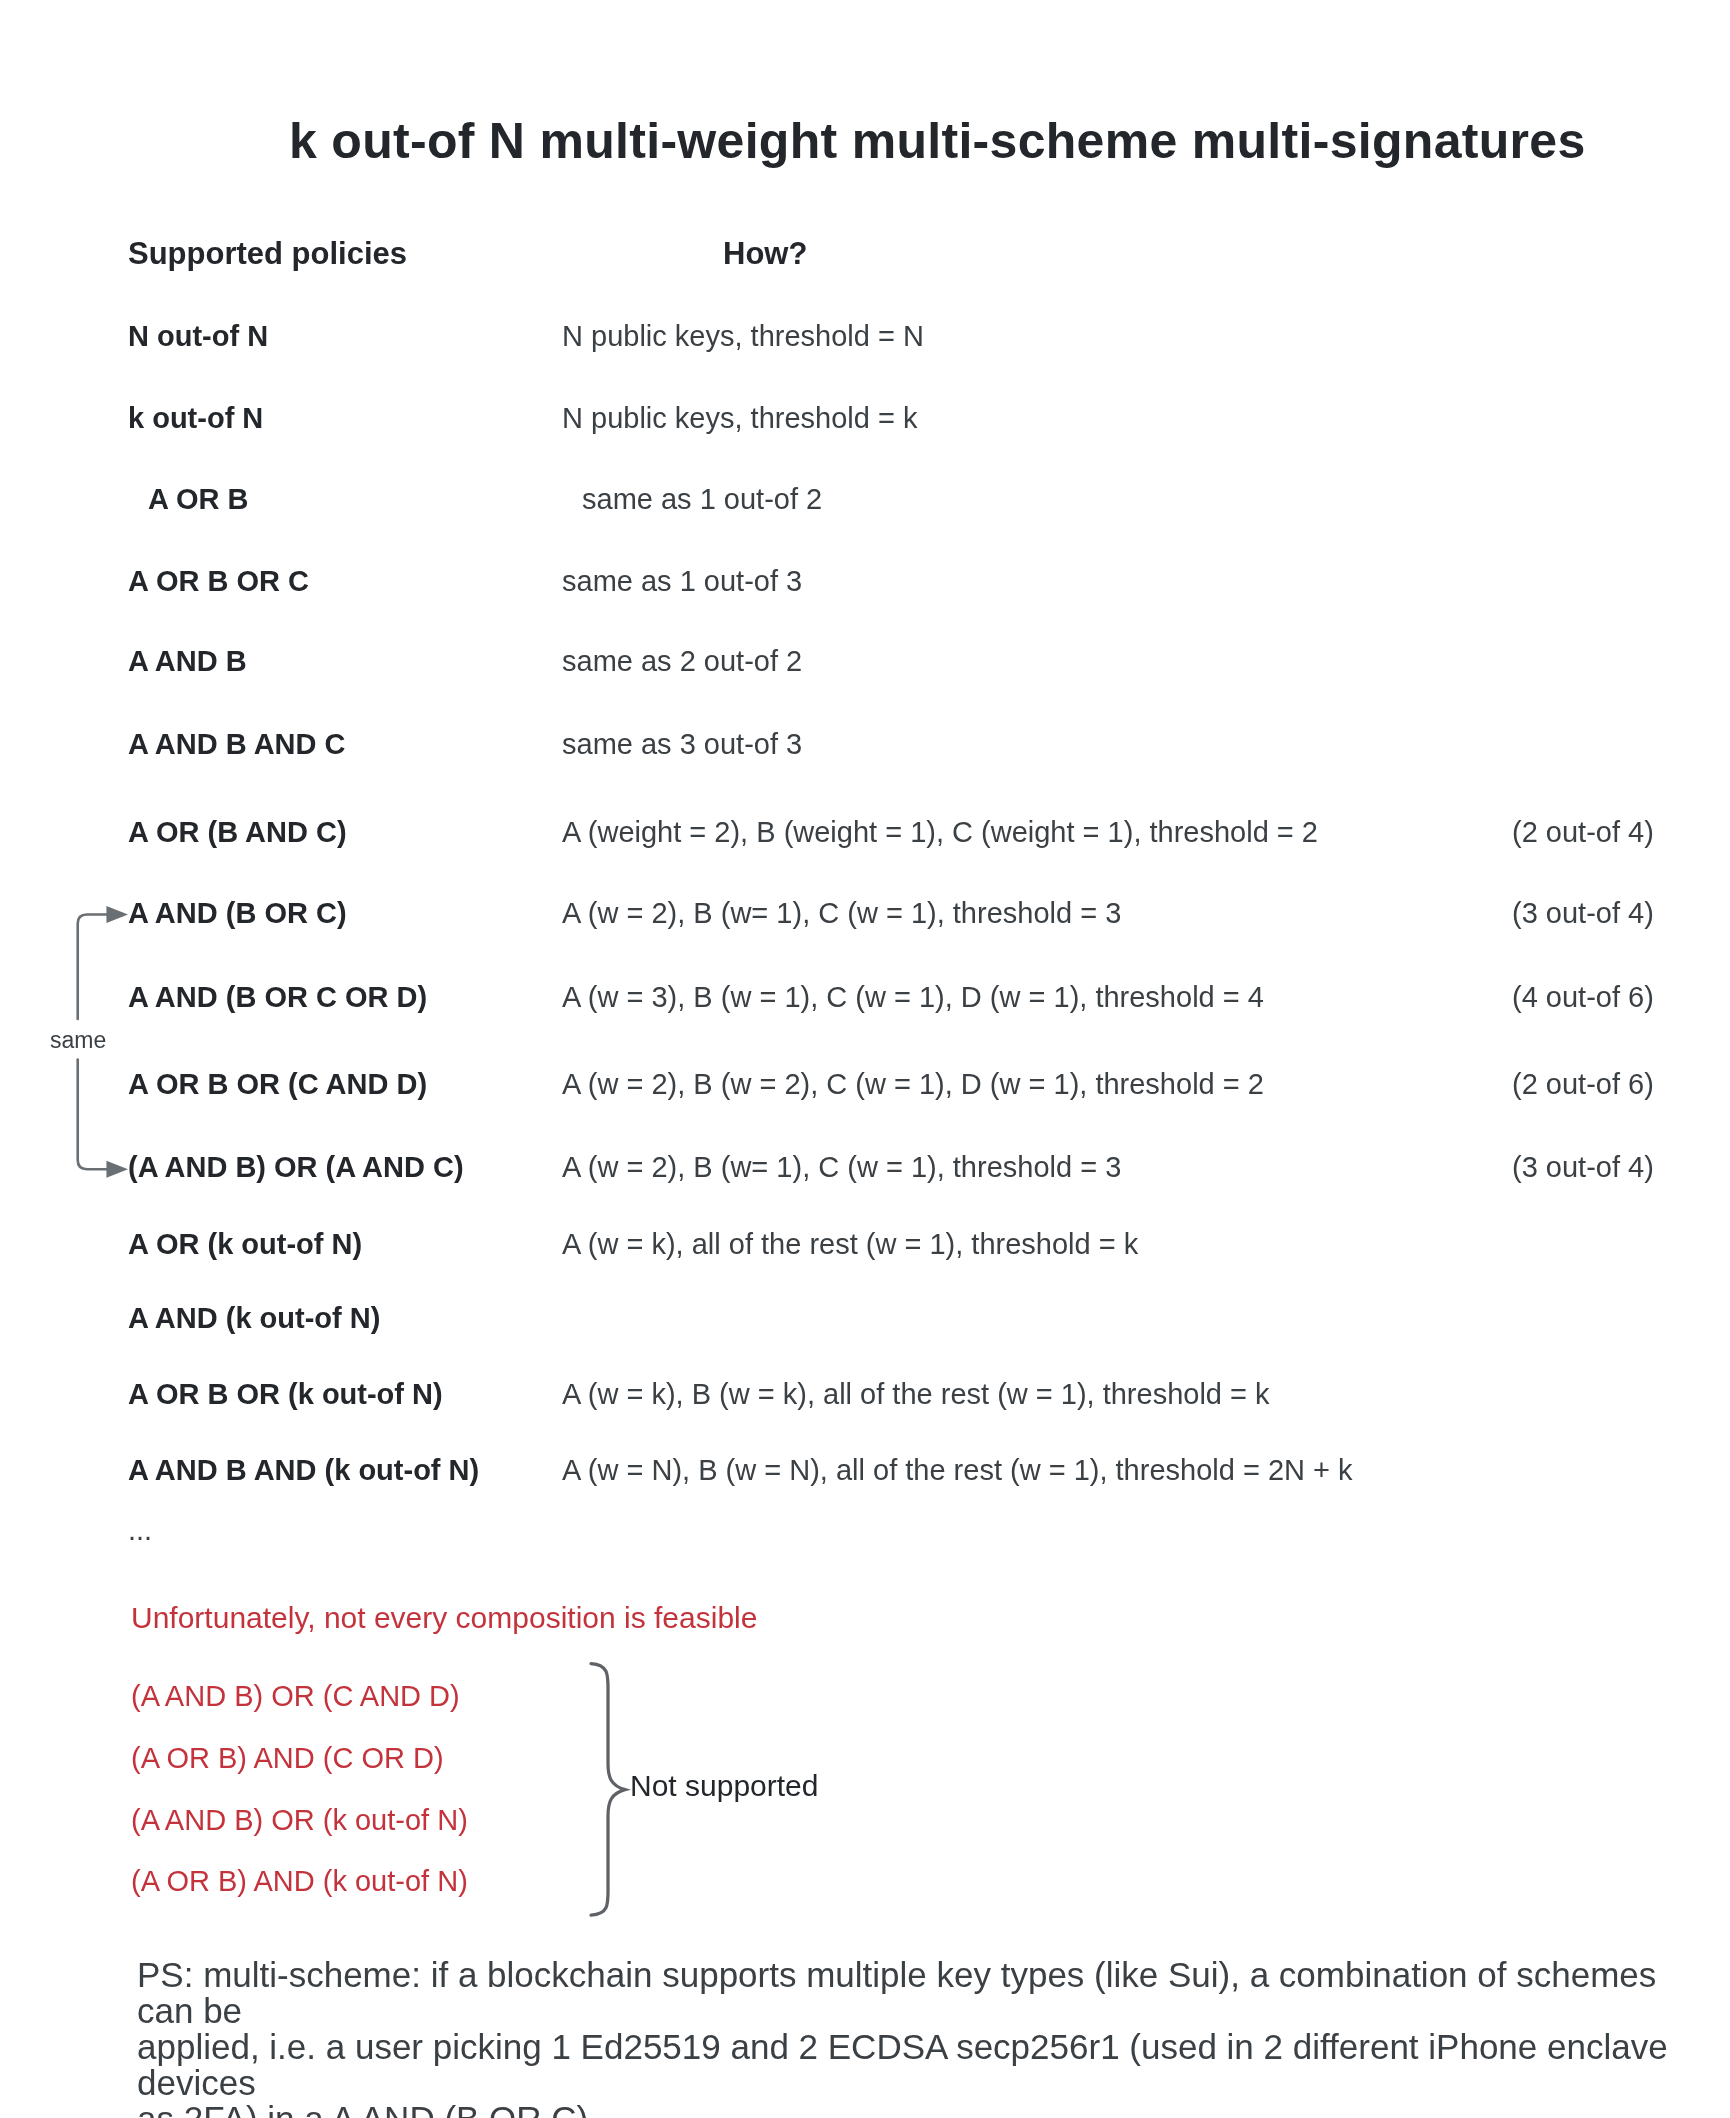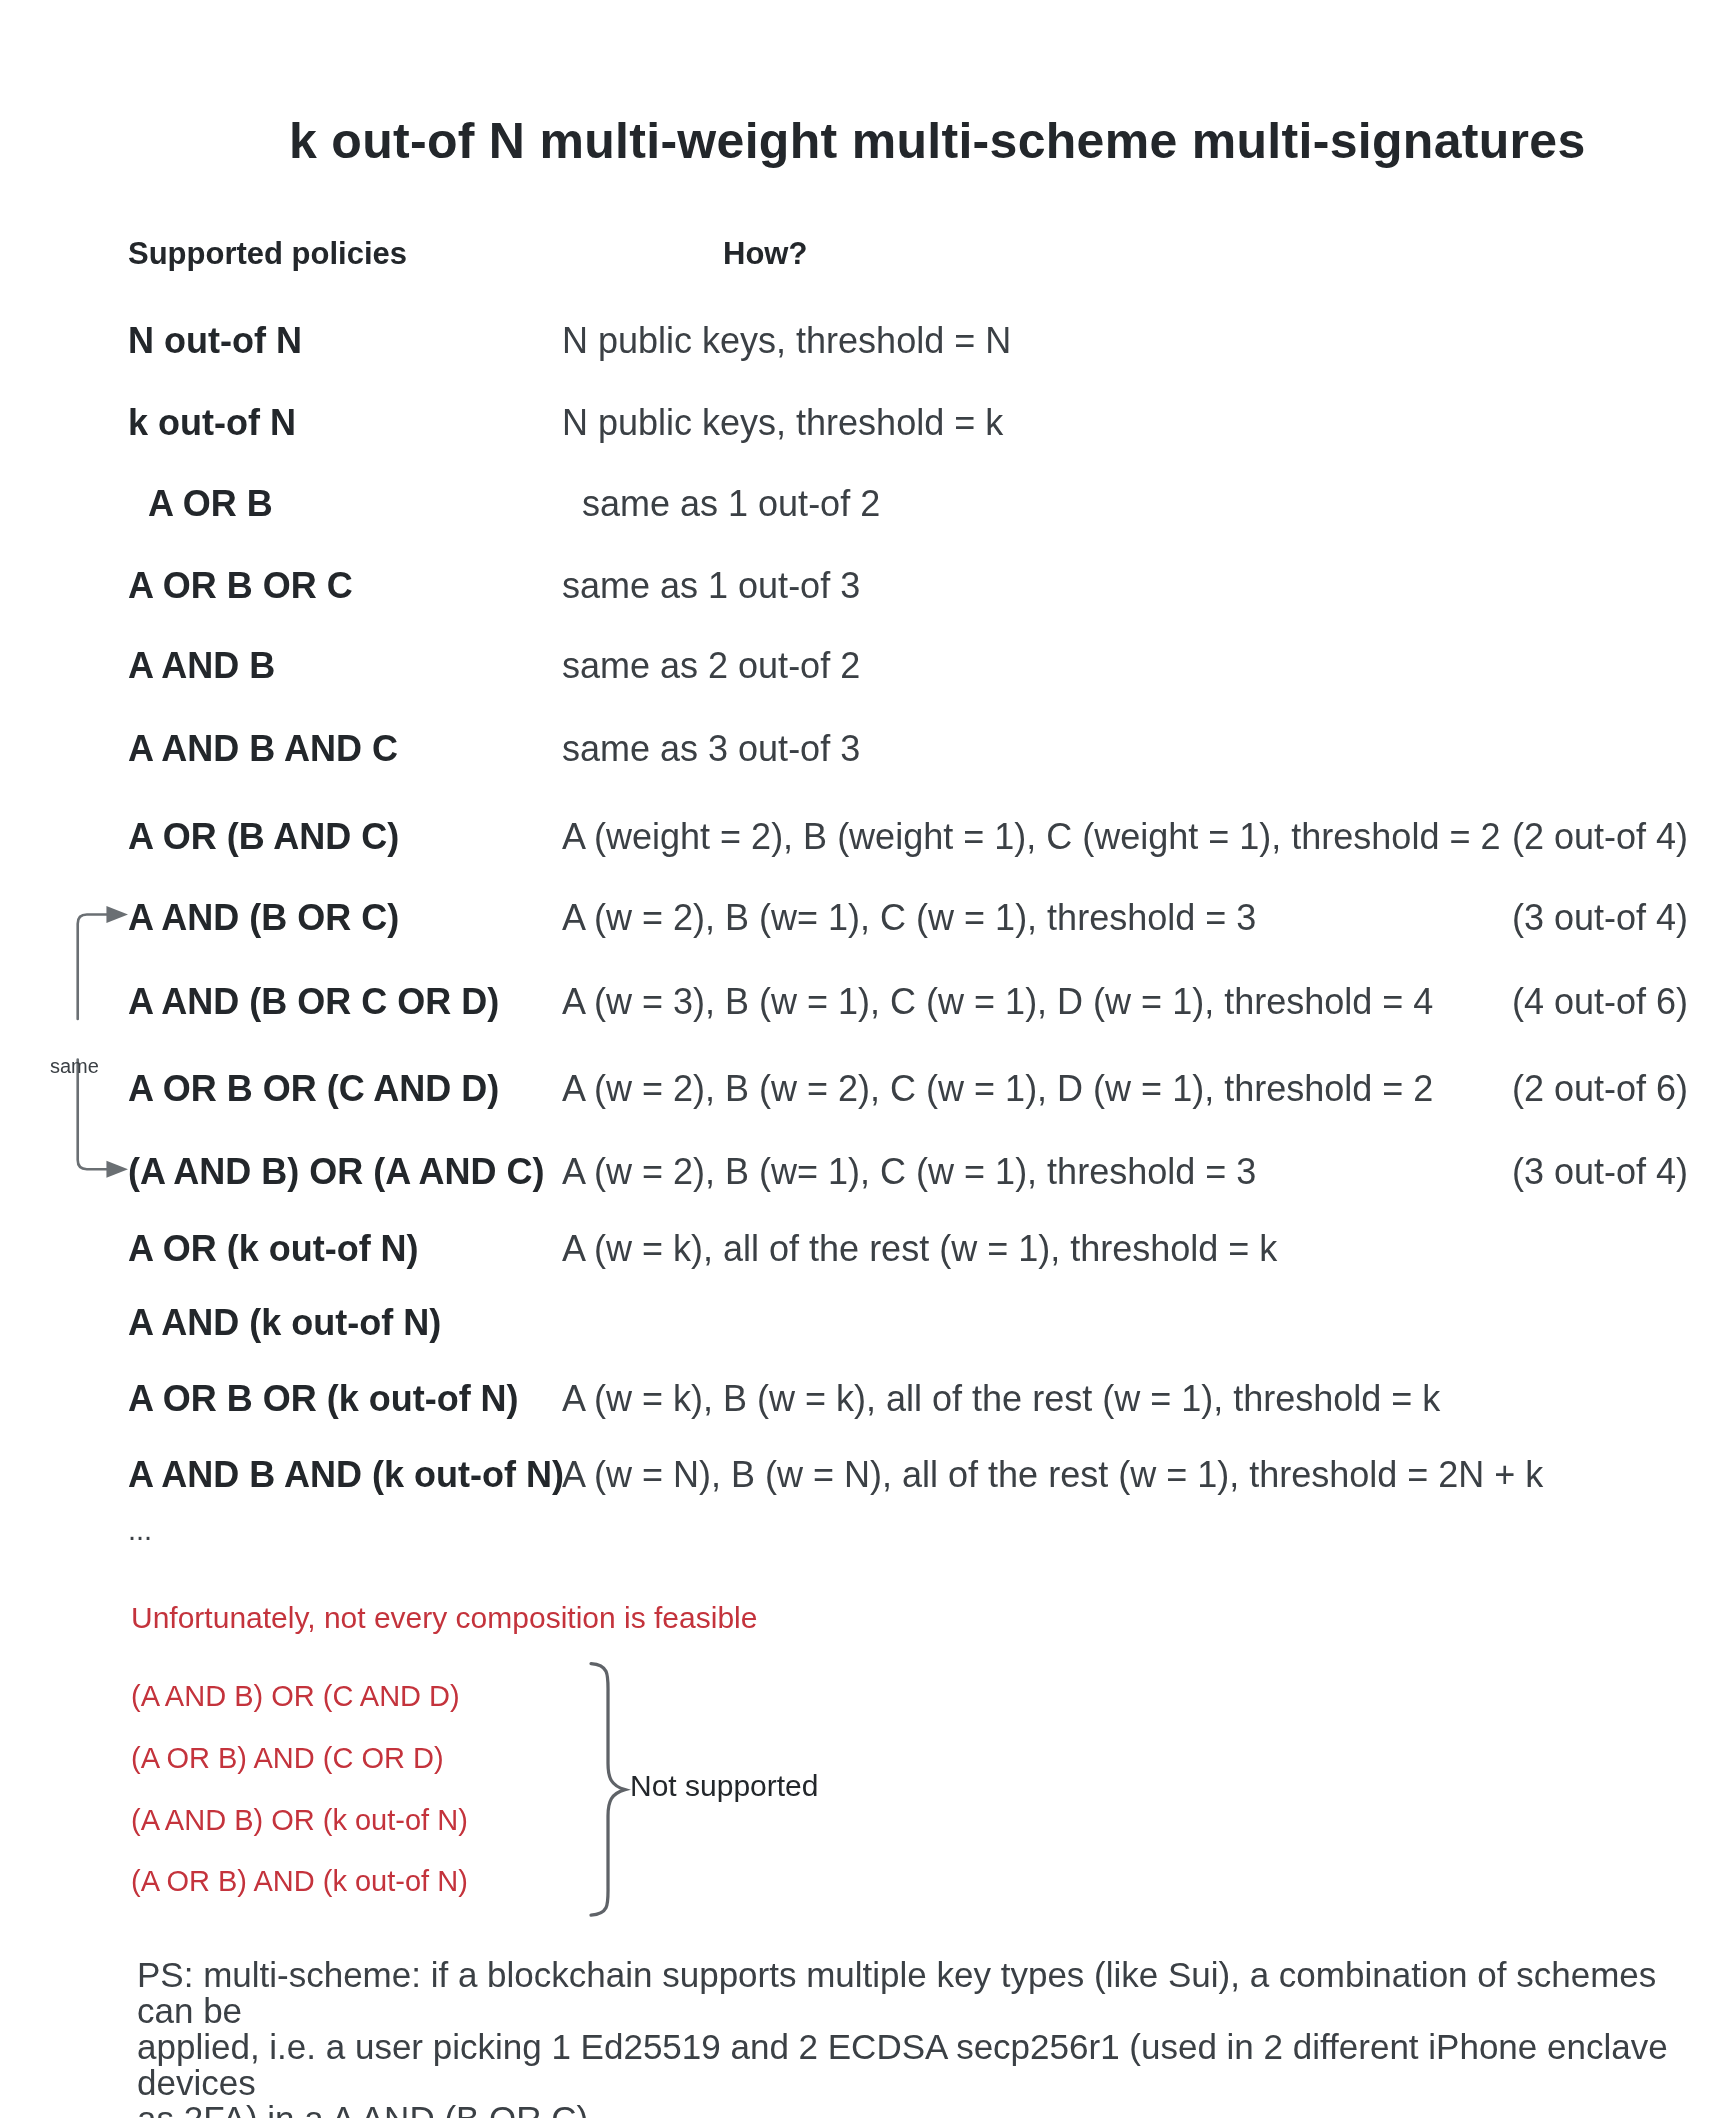--- a/index.html
+++ b/index.html
@@ -21,26 +21,26 @@
     left:289px;top:112px;
     font-size:50px;font-weight:bold;color:var(--ink);
     letter-spacing:0.3px;
   }
   .col-header{
     top:236px;font-size:31px;font-weight:bold;color:var(--ink);
   }
   .col-header.pol{left:128px;}
   .col-header.how{left:723px;}
   .row{position:absolute;left:0;width:100%;height:39px;}
-  .cell{position:absolute;top:0;white-space:nowrap;font-size:36px;}
+  .cell{position:absolute;top:0;white-space:nowrap;font-size:29px;}
   .cell.name{left:128px;font-weight:bold;color:var(--ink);}
   .cell.how{left:562px;color:var(--body);}
   .cell.note{left:1512px;color:var(--body);}
   .ellipsis{left:128px;top:1514px;font-size:29px;color:var(--body);}
-  .same-label{left:50px;top:1027px;font-size:20px;color:var(--body);margin-top:28px;}
+  .same-label{left:50px;top:1027px;font-size:23px;color:var(--body);}
   .red-heading{left:131px;top:1601px;font-size:30px;color:var(--red);}
   .red-item{position:absolute;left:131px;white-space:nowrap;font-size:29px;color:var(--red);}
   .not-supported{left:630px;top:1769px;font-size:30px;color:var(--ink);}
   .ps{
     position:absolute;left:137px;top:1957px;width:1567px;
     font-size:35px;line-height:36px;color:var(--body);
     white-space:pre-line;
   }
   svg.overlay{position:absolute;left:0;top:0;width:1730px;height:2119px;pointer-events:none;}
 </style>

